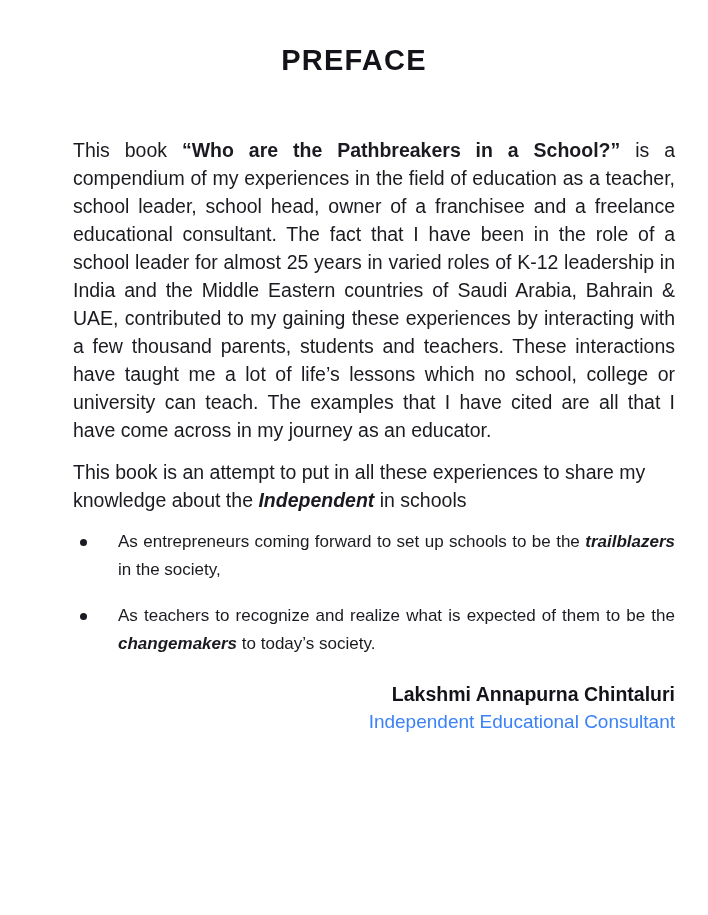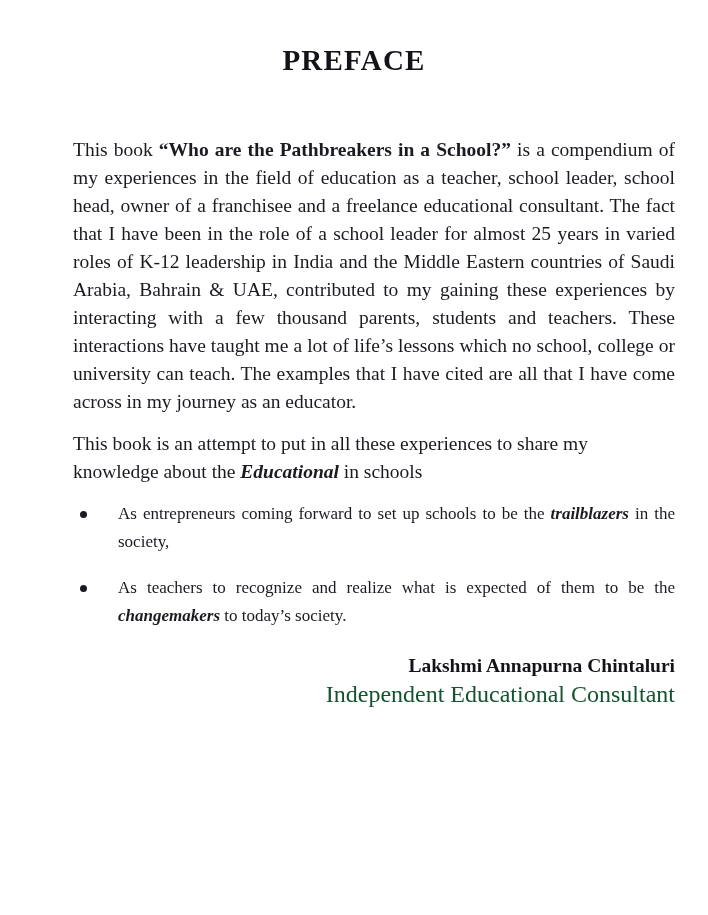--- a/index.html
+++ b/index.html
@@ -6,21 +6,21 @@
     margin: 0;
     padding: 0;
     background: #ffffff;
   }
   .page {
     position: relative;
     width: 708px;
     height: 915px;
     background: #ffffff;
     overflow: hidden;
-    font-family: Liberation Serif, serif;
+    font-family: Liberation Sans, sans-serif;
     color: #1a1a1a;
   }
   .title {
     position: absolute;
     top: 44px;
     left: 0;
     width: 708px;
     text-align: center;
     font-size: 29px;
     font-weight: bold;
@@ -85,37 +85,37 @@
     margin-top: 22px;
     text-align: right;
   }
   .sig-name {
     font-size: 19.5px;
     line-height: 28px;
     font-weight: bold;
     color: #14131a;
   }
   .sig-role {
-    font-size: 24px;
+    font-size: 19px;
     line-height: 28px;
-    color: #14532d;
+    color: #3b82f6;
   }
 </style>
 </head>
 <body>
 
 <div class="page">
 
   <div class="title">PREFACE</div>
 
   <div class="content">
 
     <p class="para"><span>This book </span><b class="strong">“Who are the Pathbreakers in a School?”</b><span> is a compendium of my experiences in the field of education as a teacher, school leader, school head, owner of a franchisee and a freelance educational consultant. The fact that I have been in the role of a school leader for almost 25 years in varied roles of K-12 leadership in India and the Middle Eastern countries of Saudi Arabia, Bahrain &amp; UAE, contributed to my gaining these experiences by interacting with a few thousand parents, students and teachers. These interactions have taught me a lot of life’s lessons which no school, college or university can teach. The examples that I have cited are all that I have come across in my journey as an educator.</span></p>
 
-    <p class="para last-line-left"><span>This book is an attempt to put in all these experiences to share my knowledge about the </span><i class="emph">Educational</i><span> in schools</span></p>
+    <p class="para last-line-left"><span>This book is an attempt to put in all these experiences to share my knowledge about the </span><i class="emph">Independent</i><span> in schools</span></p>
 
     <ul class="bullets">
 
       <li>
         <span class="dot"></span>
         <span class="li-text"><span>As entrepreneurs coming forward to set up schools to be the </span><i class="emph">trailblazers</i><span> in the society,</span></span>
       </li>
 
 
       <li>

